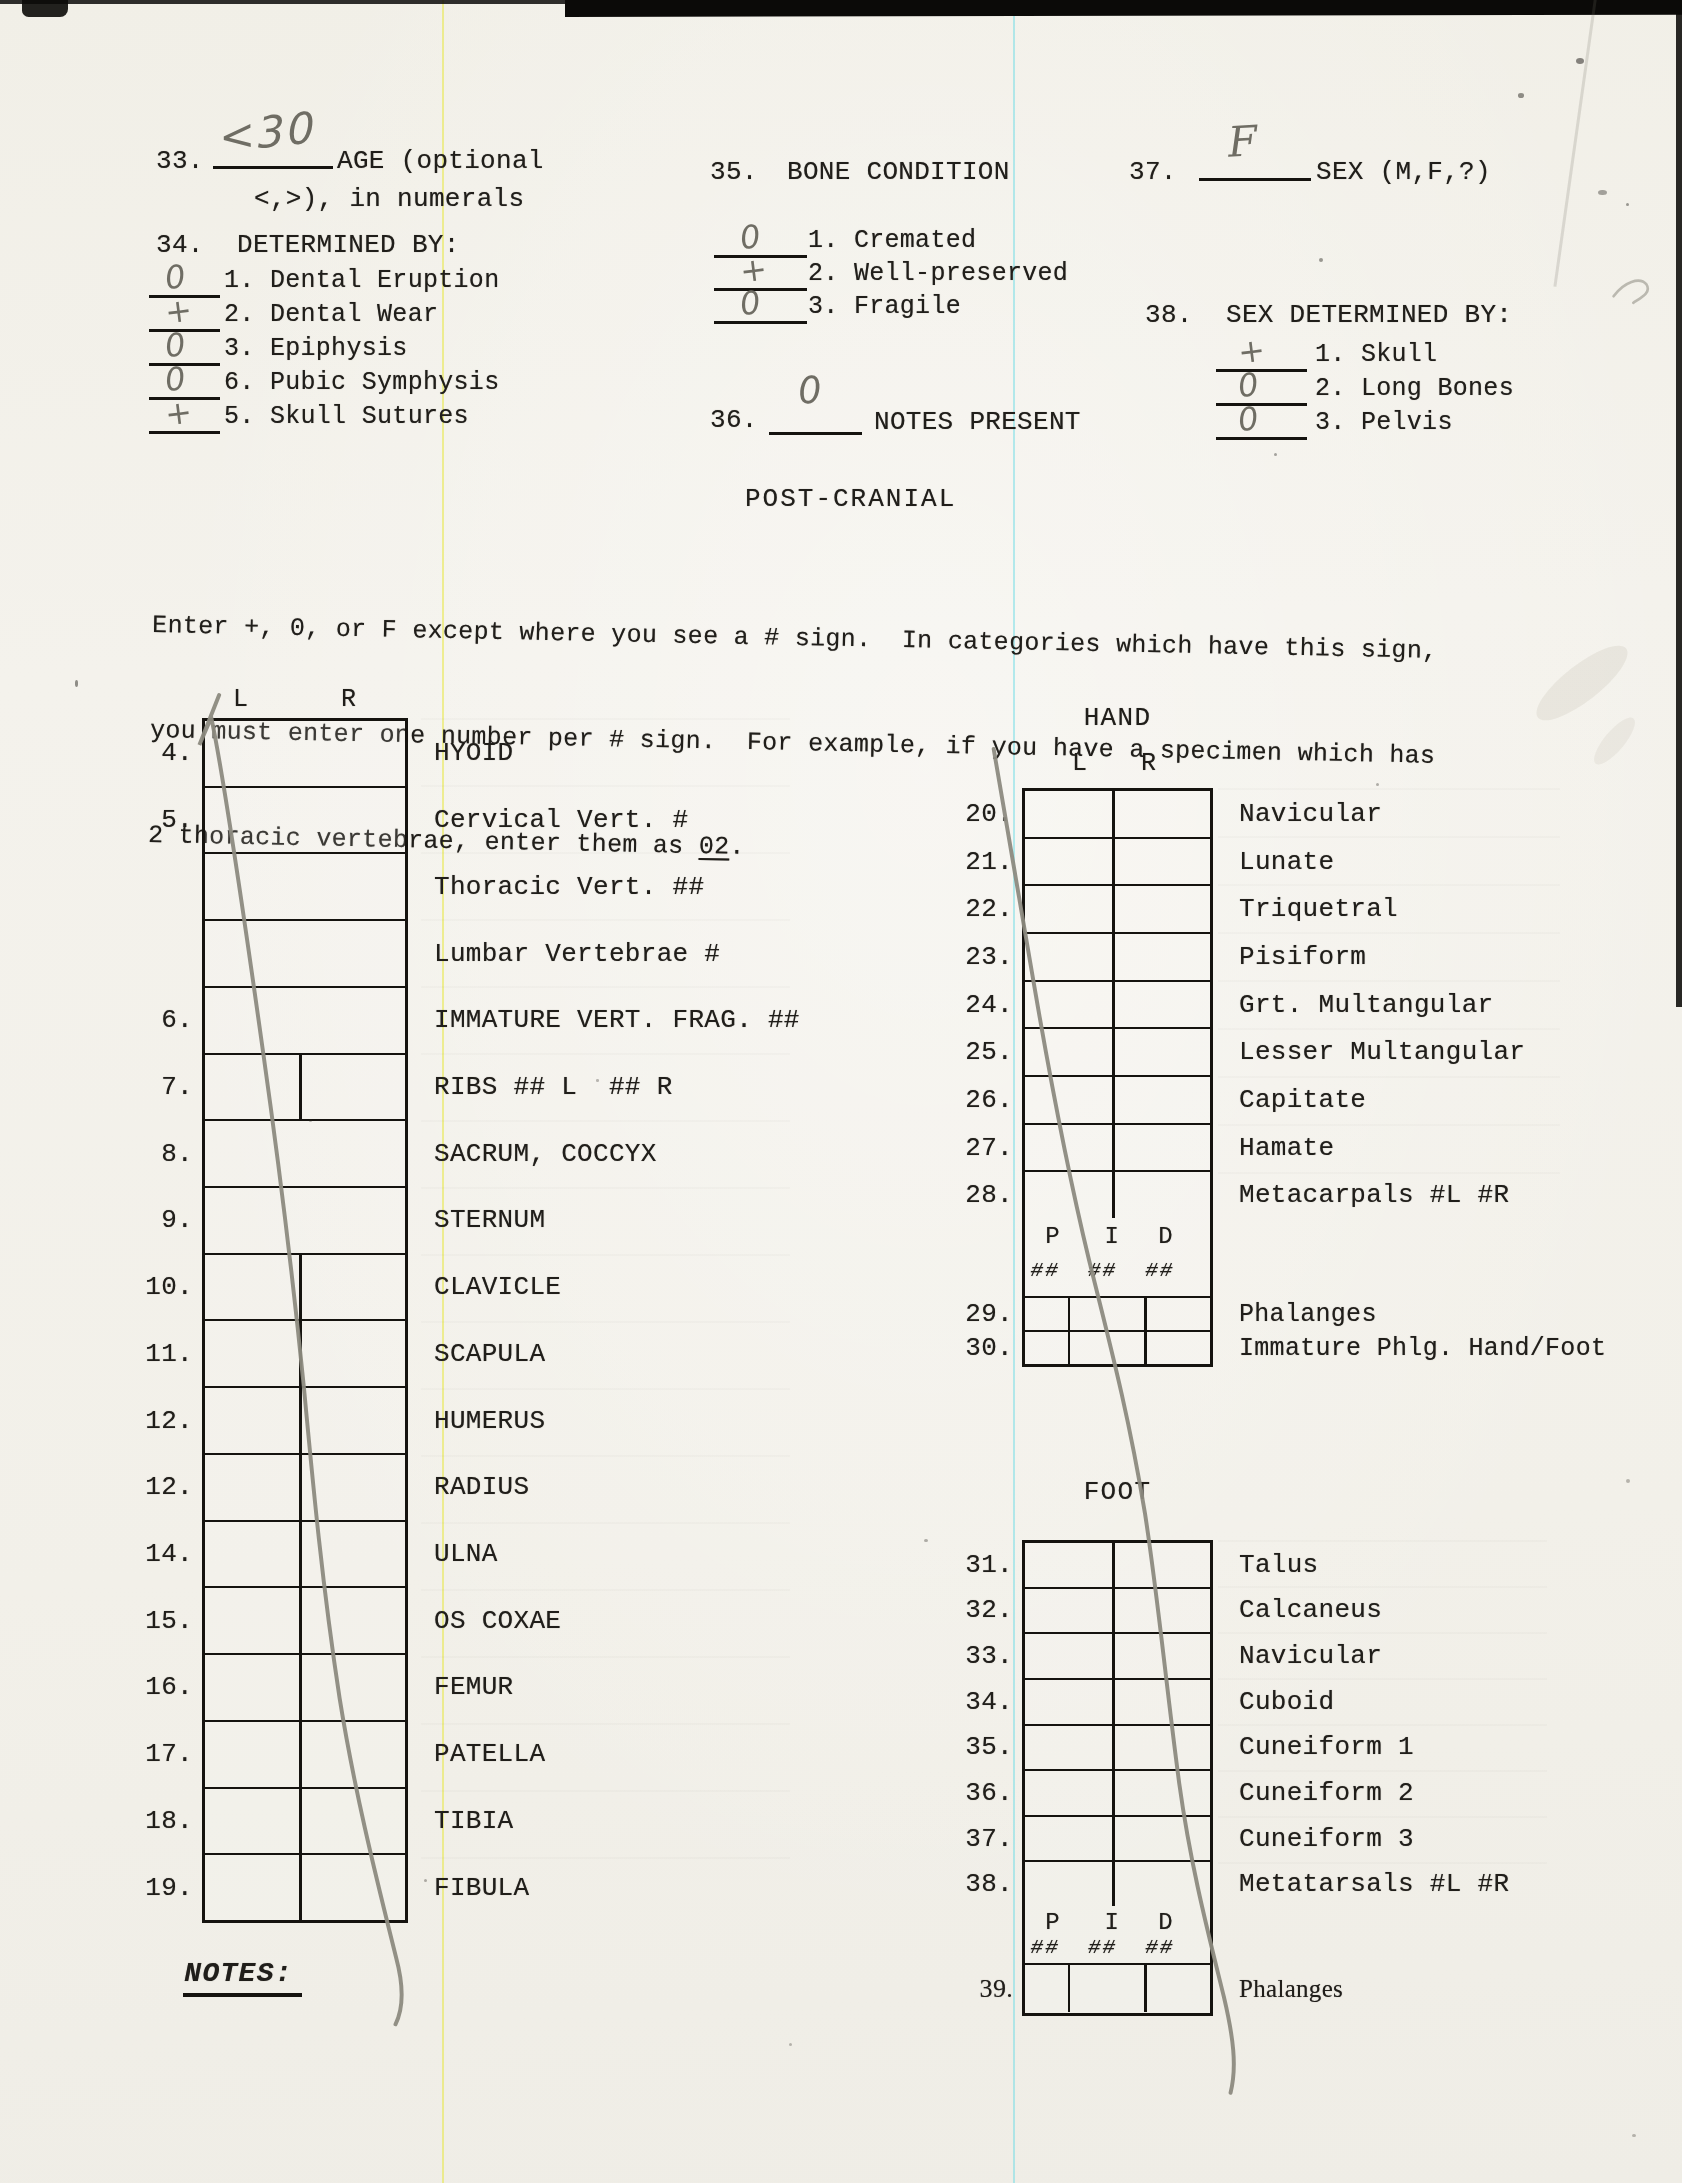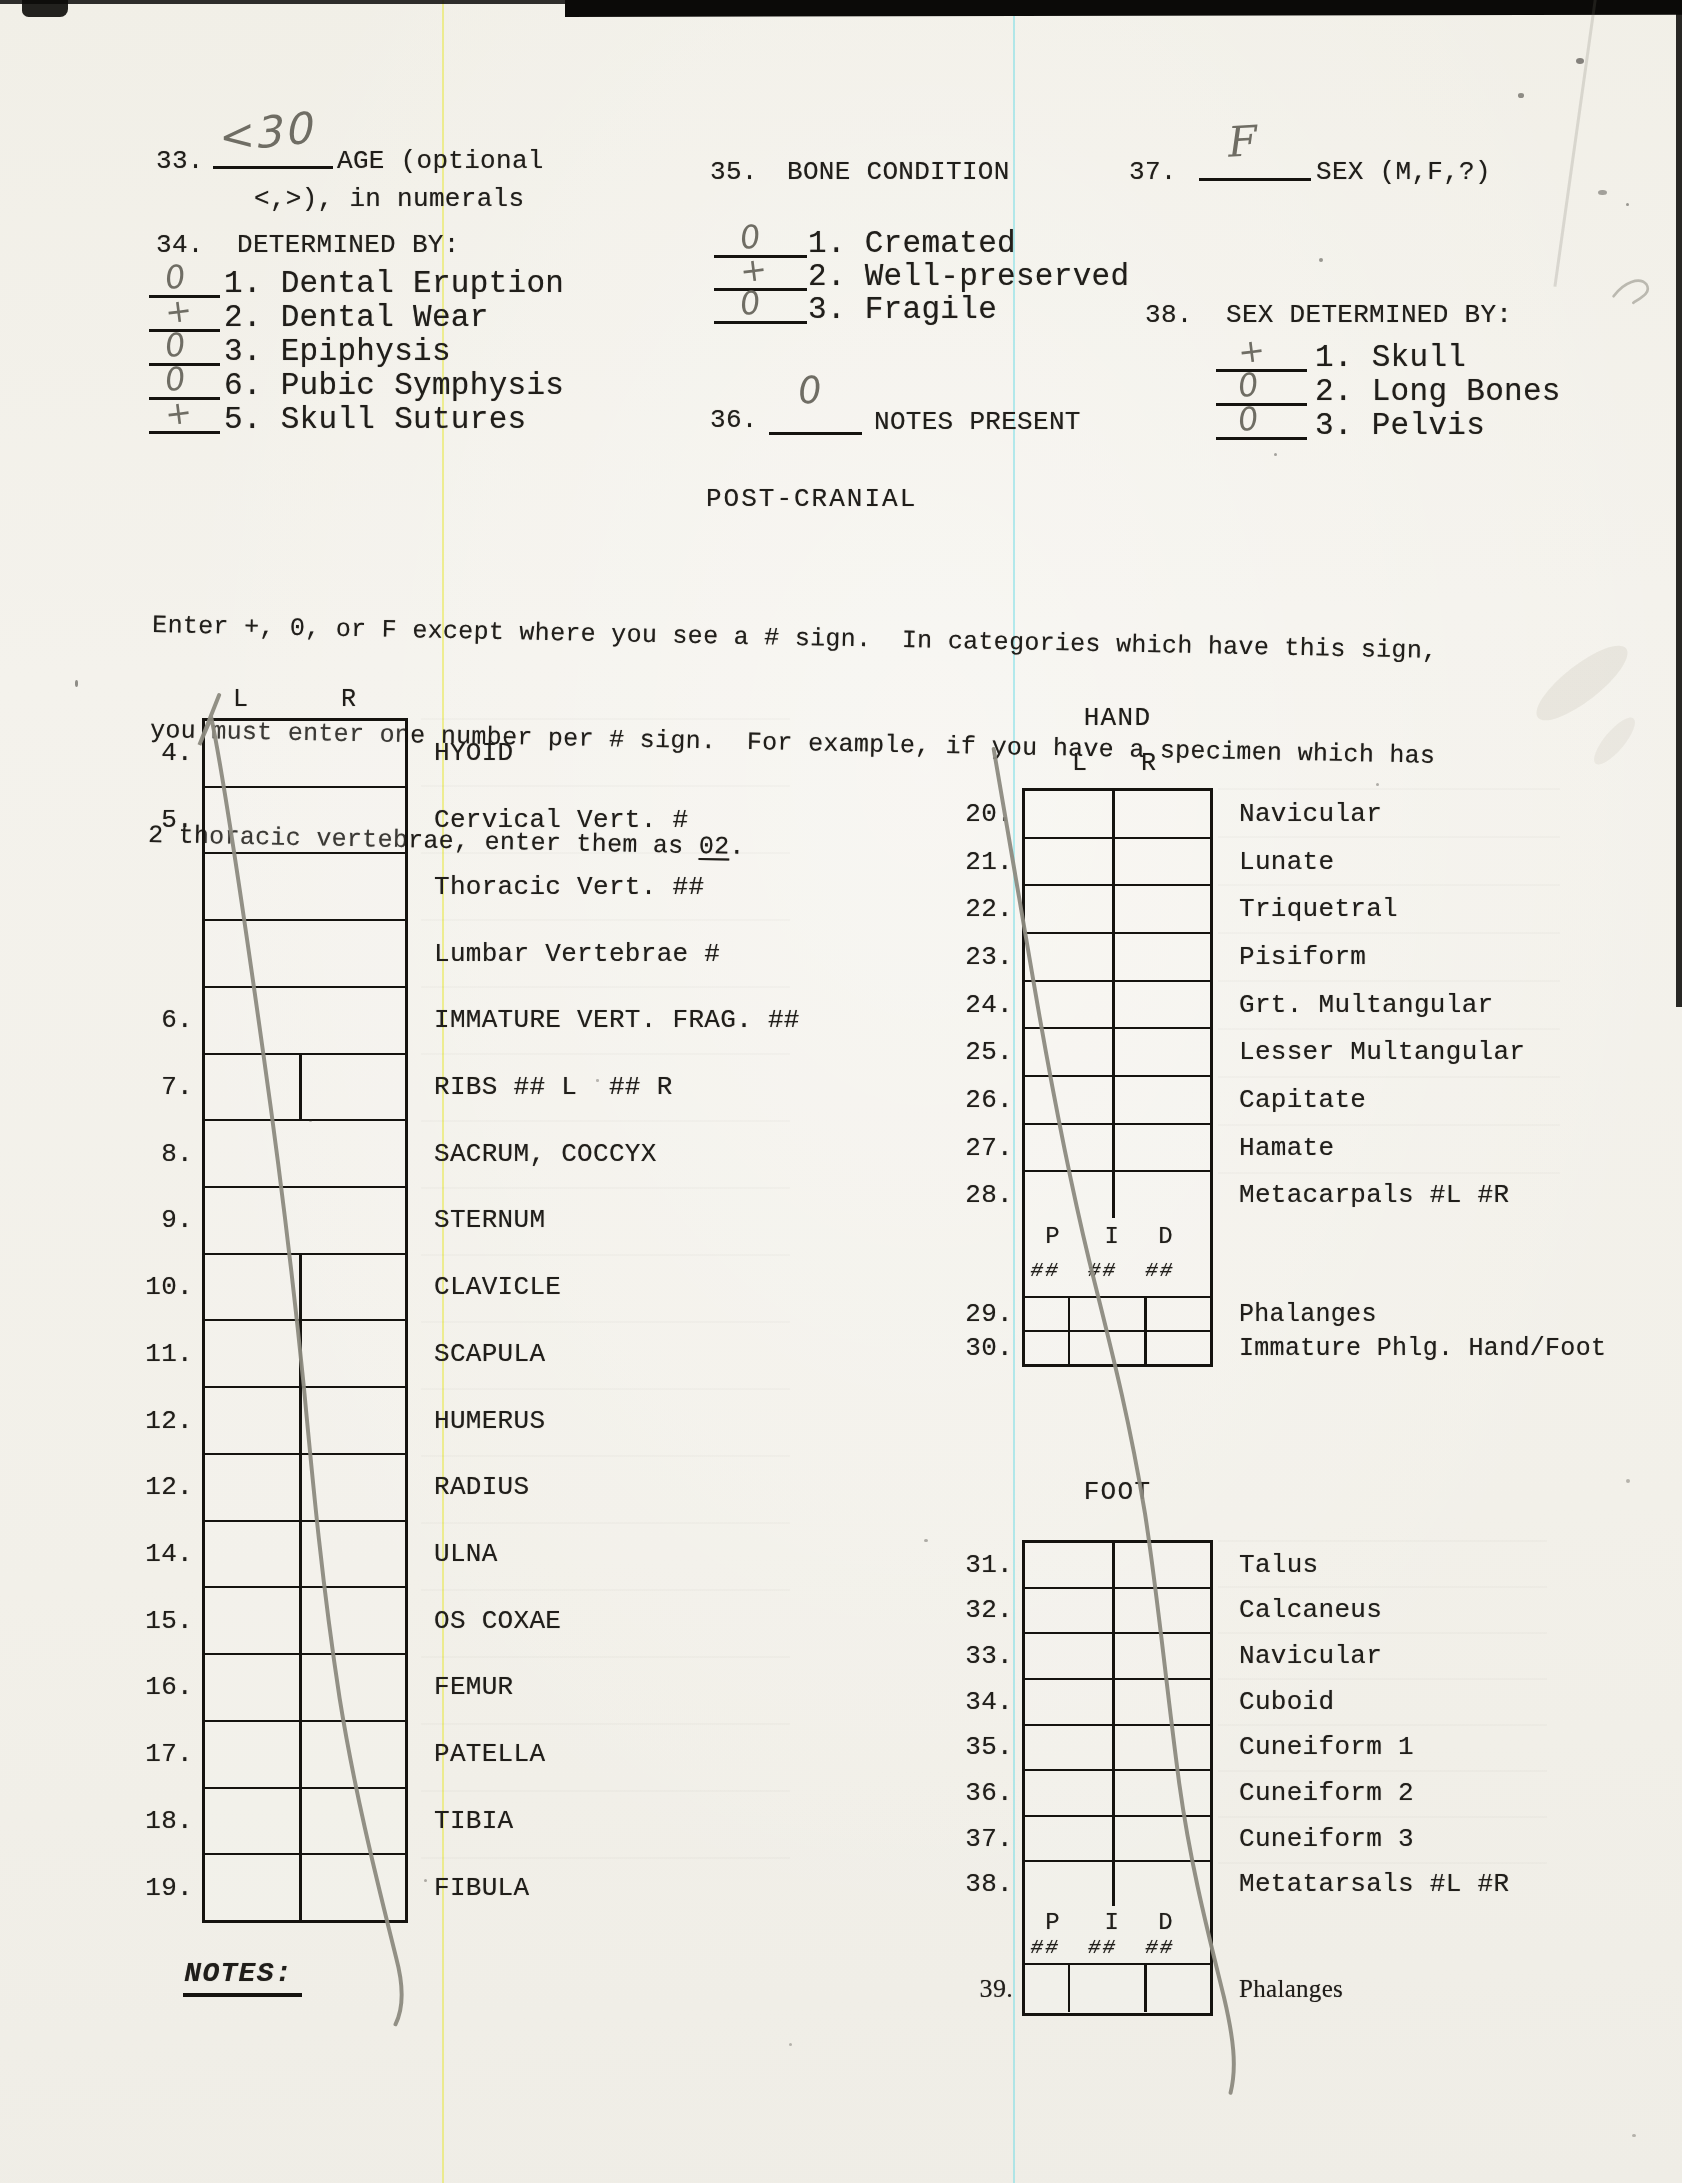--- a/index.html
+++ b/index.html
@@ -14,21 +14,21 @@
   .page{
     position:relative;width:1682px;height:2183px;overflow:hidden;
     background:
       radial-gradient(ellipse at 55% 35%, rgba(255,255,255,.35), rgba(0,0,0,0) 60%),
       linear-gradient(177deg, #f1efe7 0%, #f4f2ec 30%, #f2f0e9 70%, #efede6 100%);
     font-family:"Liberation Mono","DejaVu Sans Mono",monospace;
     color:var(--ink);
   }
   .typ{ text-shadow:0 0 0.8px rgba(32,30,26,.55); letter-spacing:0.3px; white-space:pre;}
   .abs{position:absolute;}
-  .fs40{font-size:26px;} .fs38{font-size:31px;}
+  .fs40{font-size:26px;} .fs38{font-size:25px;}
 
   
   .scanline{position:absolute;top:0;bottom:0;width:2px;pointer-events:none;}
   .scanline.yellow{left:442px;background:rgba(232,232,70,.55);}
   .scanline.cyan{left:1013px;background:rgba(110,220,230,.5);}
   .edge-top-thin{position:absolute;left:0;top:0;width:579px;height:4px;background:#0c0b09;opacity:.85;}
   .edge-top-thick{position:absolute;left:565px;right:0;top:0;height:17px;background:#0b0a08;transform:rotate(-.12deg);transform-origin:left top;}
   .edge-corner-blob{position:absolute;left:22.4px;top:0;width:46px;height:17px;background:#0b0a08;border-radius:0 0 8px 6.6px;opacity:.9;}
   .edge-right{position:absolute;right:0;top:0;width:6px;height:1007px;background:#0b0a08;opacity:.88;}
   .crease{position:absolute;left:1574px;top:-8px;width:2.6px;height:296px;background:rgba(115,110,98,.20);transform:rotate(8deg);}
@@ -61,21 +61,21 @@
   #s35-items{left:714px;top:226px;width:395px;}
   #s35-items .fitem{height:33px;} #s35-items .itxt{left:94px;} #s35-items .ul{width:93px;} #s35-items .hw-mark{left:26px;}
   #s38-items{left:1216px;top:340px;width:395px;}
   #s38-items .fitem{height:34px;} #s38-items .itxt{left:99px;} #s38-items .ul{width:91px;} #s38-items .hw-mark{left:22.4px;}
   .fitem{position:relative;}
   .fitem .itxt{position:absolute;top:0;}
   .fitem .ul{left:0;top:29px;}
   .fitem .hw-mark{top:-8px;}
 
   
-  #pc-title{left:706px;top:484px;font-size:26px;letter-spacing:2px;}
+  #pc-title{left:745px;top:484px;font-size:26px;letter-spacing:2px;}
   #instructions{left:154px;top:538px;font-size:25px;line-height:35px;transform:rotate(1.15deg);transform-origin:0 0;}
   #instructions .u02{text-decoration:underline;text-decoration-thickness:2.3px;text-underline-offset:4.6px;}
 
   
   .btable{position:absolute;border:3.3px solid var(--line);display:flex;flex-direction:column;background:rgba(255,255,255,.12);}
   .btable .title{position:absolute;font-size:26px;letter-spacing:1.3px;}
   .colhead{position:absolute;font-size:25px;}
   .brow{position:relative;border-bottom:2.6px solid var(--line);}
   .brow:last-child{border-bottom:none;}
   .brow.hasdiv::after{content:'';position:absolute;left:47%;top:0;bottom:0;width:2.6px;background:var(--line);}

